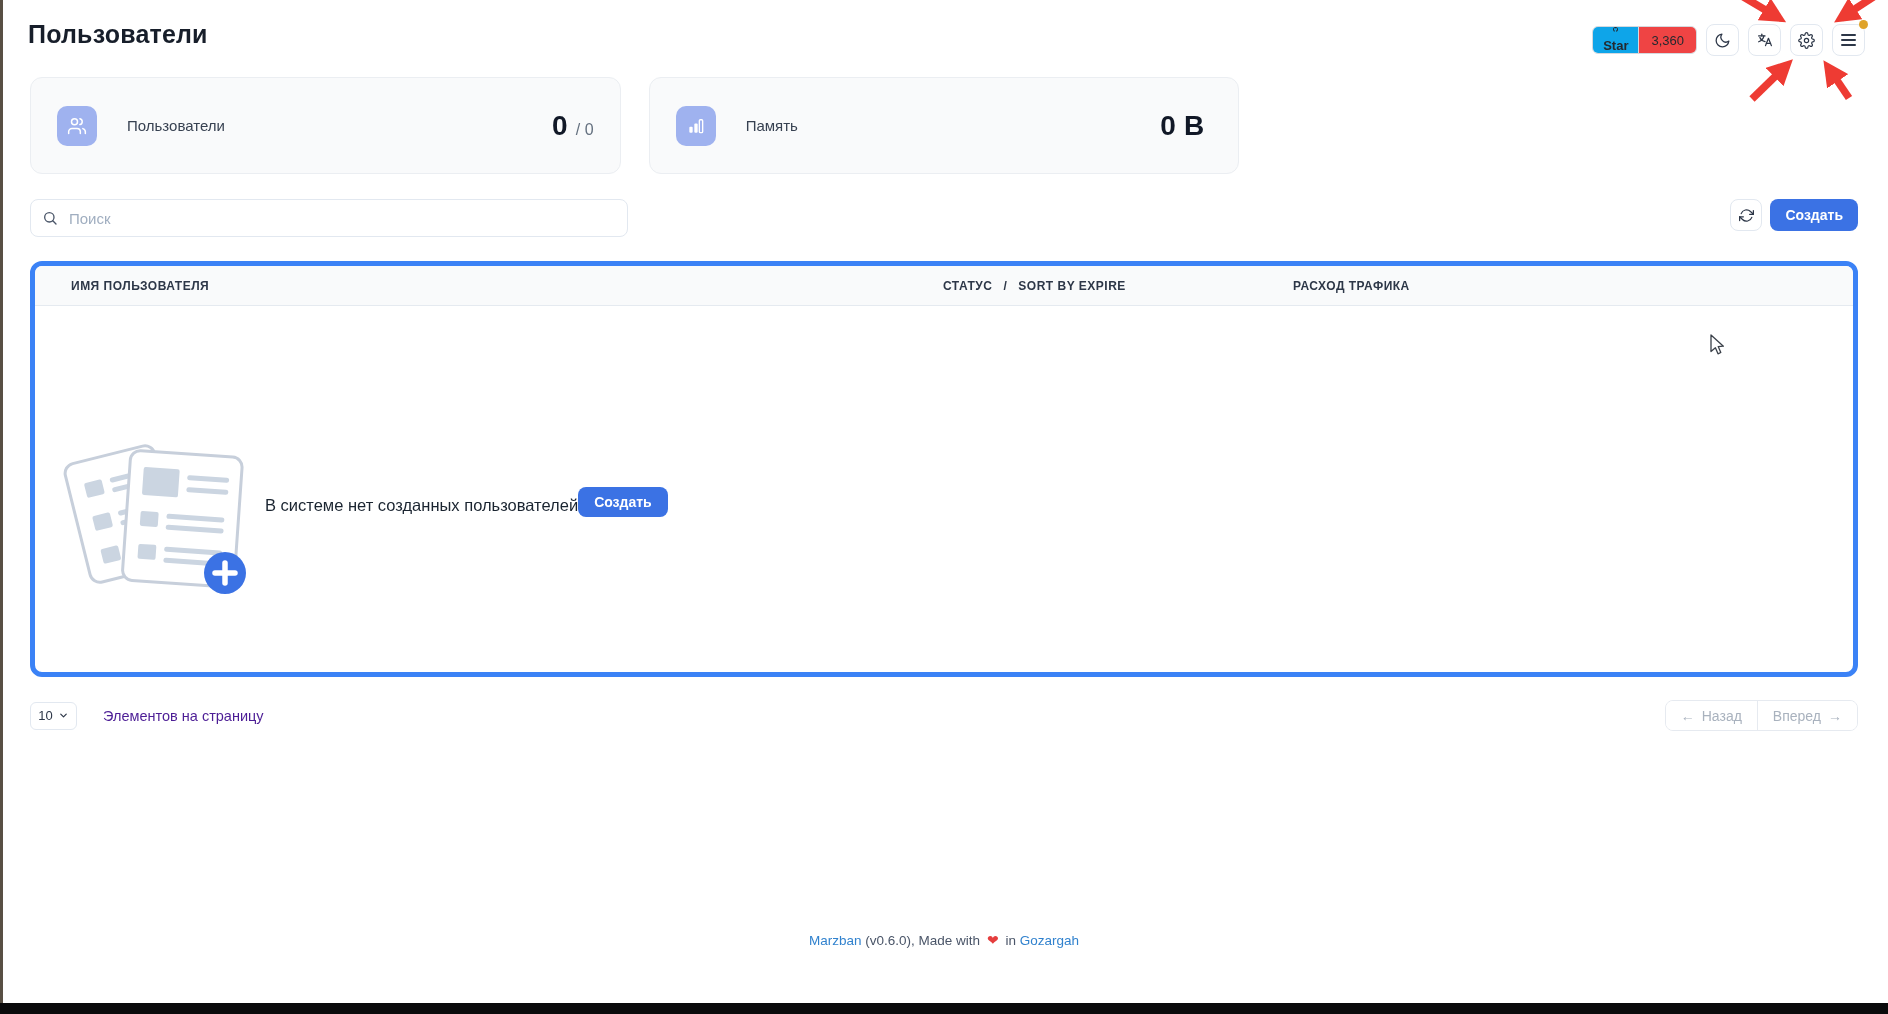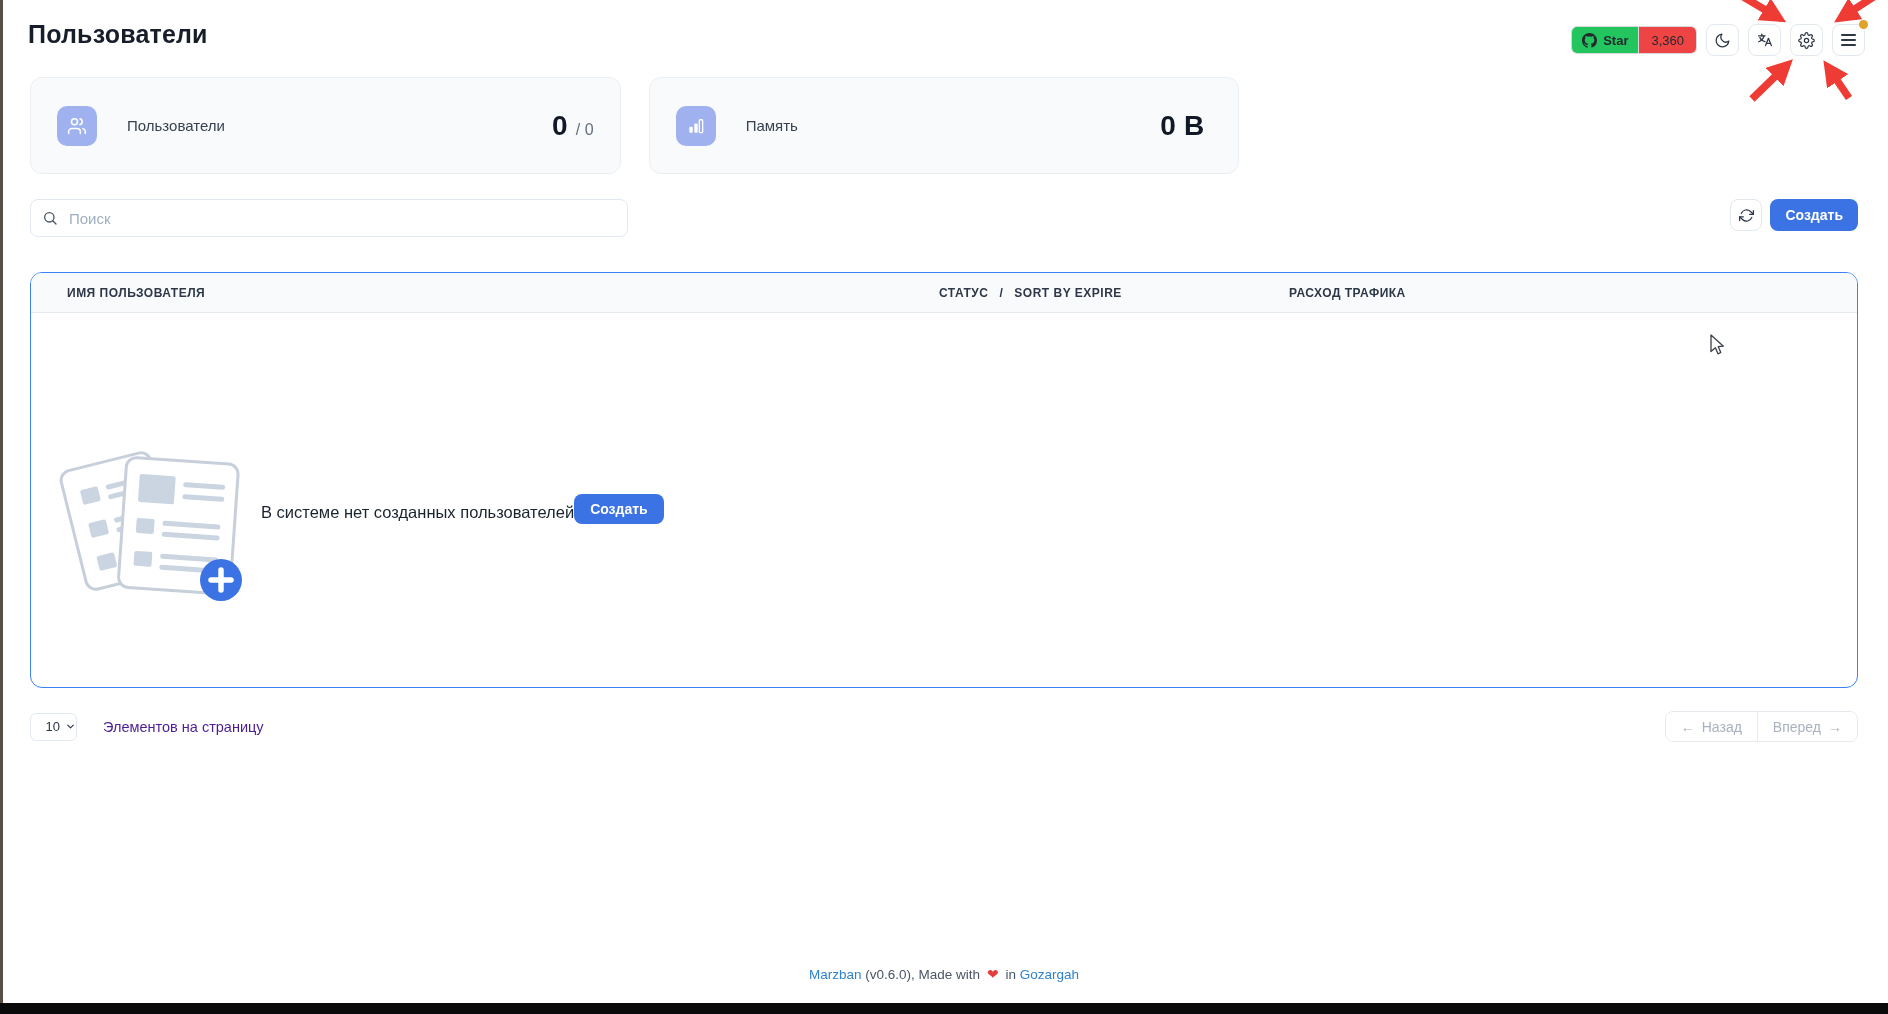--- a/index.html
+++ b/index.html
@@ -10,21 +10,21 @@
   .bottom-bar { position:absolute; left:0; right:0; bottom:0; height:11px; background:#0A0A0B; z-index:6; }
 
   .page { position:relative; width:100%; height:100%; padding:0 30px; }
 
   
   .topbar { display:flex; justify-content:space-between; align-items:flex-start; padding-top:18px; }
   .page-title { font-size:25px; font-weight:700; color:#171E2A; letter-spacing:.2px; margin-top:2px; margin-left:-2px; }
   .top-actions { display:flex; align-items:center; gap:9px; margin-top:6px; margin-right:-7px; }
 
   .gh-button { display:flex; align-items:stretch; height:28px; border:1px solid #D5D9DE; border-radius:6px; overflow:visible; font-size:13px; color:#24292F; background:#fff; cursor:pointer; }
-  .gh-star { display:flex; align-items:center; gap:6px; padding:0 10px; background:#22c55e; border-right:1px solid #D5D9DE; border-radius:5px 0 0 5px; font-weight:600; }
+  .gh-star { display:flex; align-items:center; gap:6px; padding:0 10px; background:#0ea5e9; border-right:1px solid #D5D9DE; border-radius:5px 0 0 5px; font-weight:600;flex-direction:column; }
   .gh-count { display:flex; align-items:center; padding:0 12px; background:#ef4444; border-radius:0 5px 5px 0; }
 
   .icon-btn { position:relative; width:33px; height:32px; border:1px solid #E2E8F0; border-radius:8px; background:#fff; display:flex; align-items:center; justify-content:center; color:#2D3748; cursor:pointer; }
   .icon-btn svg { display:block; }
   .menu-dot { position:absolute; top:-5px; right:-4px; width:9px; height:9px; border-radius:50%; background:#DFA32A; }
   .bars { display:flex; flex-direction:column; gap:3px; }
   .bars i { display:block; width:15px; height:2px; border-radius:1px; background:#2D3748; }
 
   
   .cards { display:grid; grid-template-columns:repeat(3,1fr); gap:28px; margin-top:21px; }
@@ -39,43 +39,43 @@
   .toolbar { display:flex; align-items:flex-start; margin-top:25px; }
   .search-wrap { position:relative; width:598px; }
   .search-wrap svg { position:absolute; left:12px; top:11px; }
   .search-input { width:100%; height:38px; border:1px solid #E2E8F0; border-radius:8px; padding:0 12px 0 38px; font-size:15px; color:#2D3748; outline:none; font-family:inherit; }
   .search-input::placeholder { color:#A0AEC0; }
   .toolbar .spacer { flex:1; }
   .refresh-btn { width:32px; height:32px; border:1px solid #E2E8F0; border-radius:8px; background:#fff; display:flex; align-items:center; justify-content:center; cursor:pointer; }
   .create-btn { margin-left:8px; height:32px; padding:0 15px; background:#3B72E4; border:none; border-radius:8px; color:#fff; font-size:14px; font-weight:700; font-family:inherit; cursor:pointer; }
 
   
-  .table { position:relative; margin-top:35px; height:416px; border:1px solid #3b82f6; border-radius:12px; overflow:hidden; background:#fff; }
+  .table { position:relative; margin-top:24px; height:416px; border:5px solid #3b82f6; border-radius:12px; overflow:hidden; background:#fff; }
   .thead { position:relative; height:40px; background:#F9FAFB; border-bottom:1px solid #E5EAF0; }
   .th { position:absolute; top:0; height:40px; display:flex; align-items:center; font-size:12px; font-weight:700; letter-spacing:.5px; color:#2D3748; white-space:nowrap; }
   .th-user { left:36px; }
   .th-status { left:908px; }
   .th-status .divider { margin:0 11px; font-weight:700; }
   .th-traffic { left:1258px; }
 
   .tbody { height:375px; display:flex; align-items:center; }
   .empty-illustration { margin-top:56px; }
   .empty-text { margin-top:24px; font-size:16.5px; color:#1A2430; }
   .empty-create-btn { margin-top:16px; height:30px; padding:0 16px; background:#3B72E4; border:none; border-radius:8px; color:#fff; font-size:14px; font-weight:700; font-family:inherit; cursor:pointer; }
 
   
   .pagination { display:flex; align-items:center; margin-top:23px; }
-  .per-page-select { width:47px; height:28px; border:1px solid #E2E8F0; border-radius:6px; display:flex; align-items:center; justify-content:flex-end; gap:5px; font-size:13px; color:#2D3748; background:#fff; cursor:pointer; }
+  .per-page-select { width:47px; height:28px; border:1px solid #E2E8F0; border-radius:6px; display:flex; align-items:center; justify-content:center; gap:5px; font-size:13px; color:#2D3748; background:#fff; cursor:pointer; }
   .per-page-label { margin-left:26px; font-size:14.5px; color:#4c1d95; }
   .pager { margin-left:auto; display:flex; border:1px solid #E6EAF0; border-radius:8px; overflow:hidden; background:#fff; }
   .pager-btn { display:flex; align-items:center; gap:7px; height:29px; padding:0 15px; font-size:14px; color:#A9B2BE; background:#fff; border:none; font-family:inherit; cursor:default; }
   .pager-btn + .pager-btn { border-left:1px solid #E6EAF0; }
 
   
-  .footer { position:absolute; left:0; right:0; top:966px; text-align:center; font-size:13.5px; color:#4A5568; z-index:2; }
+  .footer { position:absolute; left:0; right:0; top:932px; text-align:center; font-size:13.5px; color:#4A5568; z-index:2; }
   .footer .link { color:#3182CE; cursor:pointer; }
   .footer .heart { color:#E53E3E; font-size:14px; margin:0 3px; }
 
   
   .arrows-overlay, .cursor-overlay { position:absolute; left:0; top:0; pointer-events:none; z-index:8; }
 </style>
 </head>
 <body>
 
 <div class="left-strip"></div>

